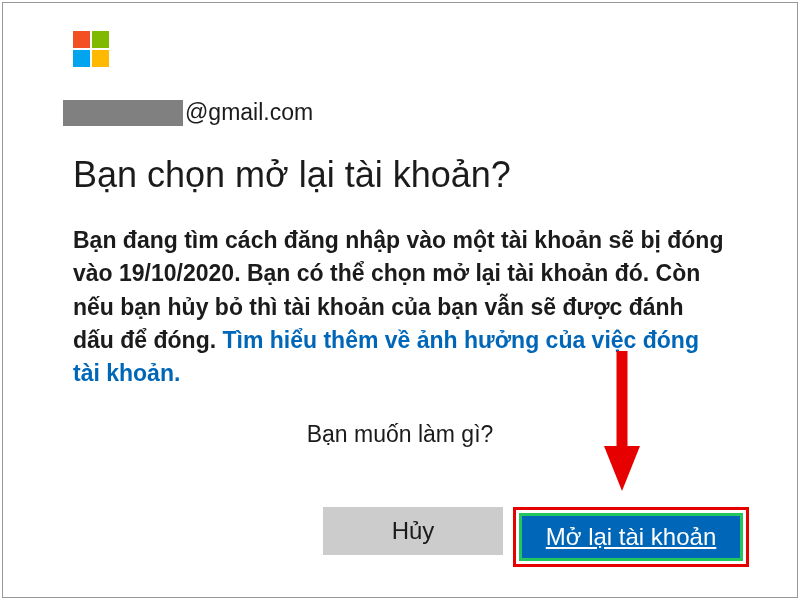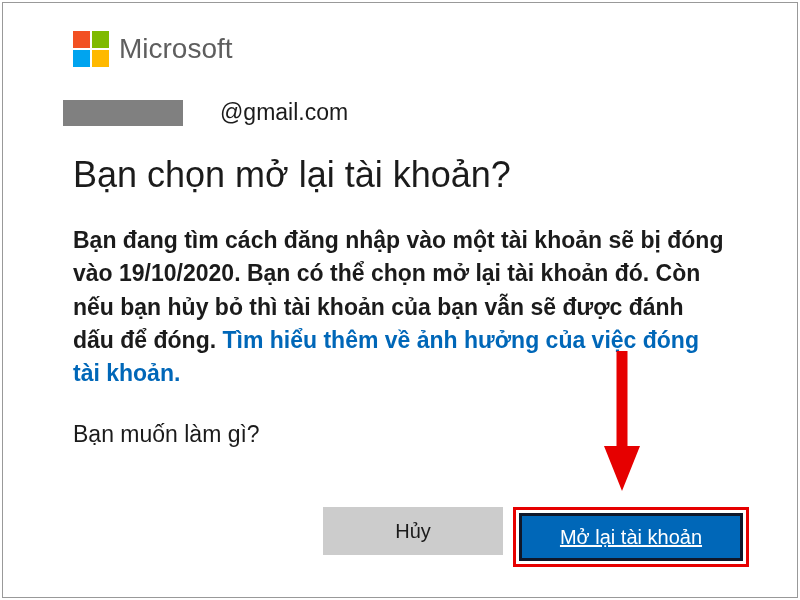--- a/index.html
+++ b/index.html
@@ -53,21 +53,20 @@
       margin-left: -10px;
     }
     .redacted {
       background: #808080;
       width: 120px;
       height: 26px;
     }
     .email-domain {
       font-size: 23px;
       color: #1b1b1b;
-      margin-left: 35px;
     }
     .heading {
       font-size: 36px;
       font-weight: 400;
       color: #1b1b1b;
       margin-bottom: 28px;
       letter-spacing: 0px;
     }
     .body-text {
       font-size: 23px;
@@ -77,52 +76,53 @@
       font-weight: bold;
     }
     .link {
       color: #0067b8;
       cursor: pointer;
     }
     .question {
       font-size: 23px;
       color: #1b1b1b;
       margin-bottom: 40px;
+      text-align: center;
     }
     .button-row {
       display: flex;
       justify-content: flex-end;
       gap: 10px;
       position: absolute;
       right: 48px;
       bottom: 30px;
     }
     .btn {
       min-width: 160px;
       height: 48px;
-      font-size: 20px;
+      font-size: 24px;
       border: none;
       cursor: pointer;
       font-family: inherit;
       display: flex;
       align-items: center;
       justify-content: center;
     }
     .btn-cancel {
       background: #cccccc;
       color: #1b1b1b;
       min-width: 180px;
     }
     .btn-primary-wrap {
       border: 3px solid #e60000;
       padding: 3px;
       position: relative;
     }
     .btn-primary-inner {
-      border: 3px solid #0f172a;
+      border: 3px solid #22c55e;
       background: #0f766e;
     }
     .btn-primary {
       background: #0067b8;
       color: #fff;
       text-decoration: underline;
       min-width: 218px;
       height: 42px;
     }
     .arrow {
@@ -139,21 +139,20 @@
 
 <div class="container">
 
   <div class="header">
     <div class="ms-logo">
       <div class="sq-r"></div>
       <div class="sq-g"></div>
       <div class="sq-b"></div>
       <div class="sq-y"></div>
     </div>
-    <div class="ms-text">Microsoft</div>
   </div>
 
   <div class="email-row">
     <div class="redacted"></div>
     <span class="email-domain">@gmail.com</span>
   </div>
 
   <h1 class="heading">Bạn chọn mở lại tài khoản?</h1>
 
   <p class="body-text">

